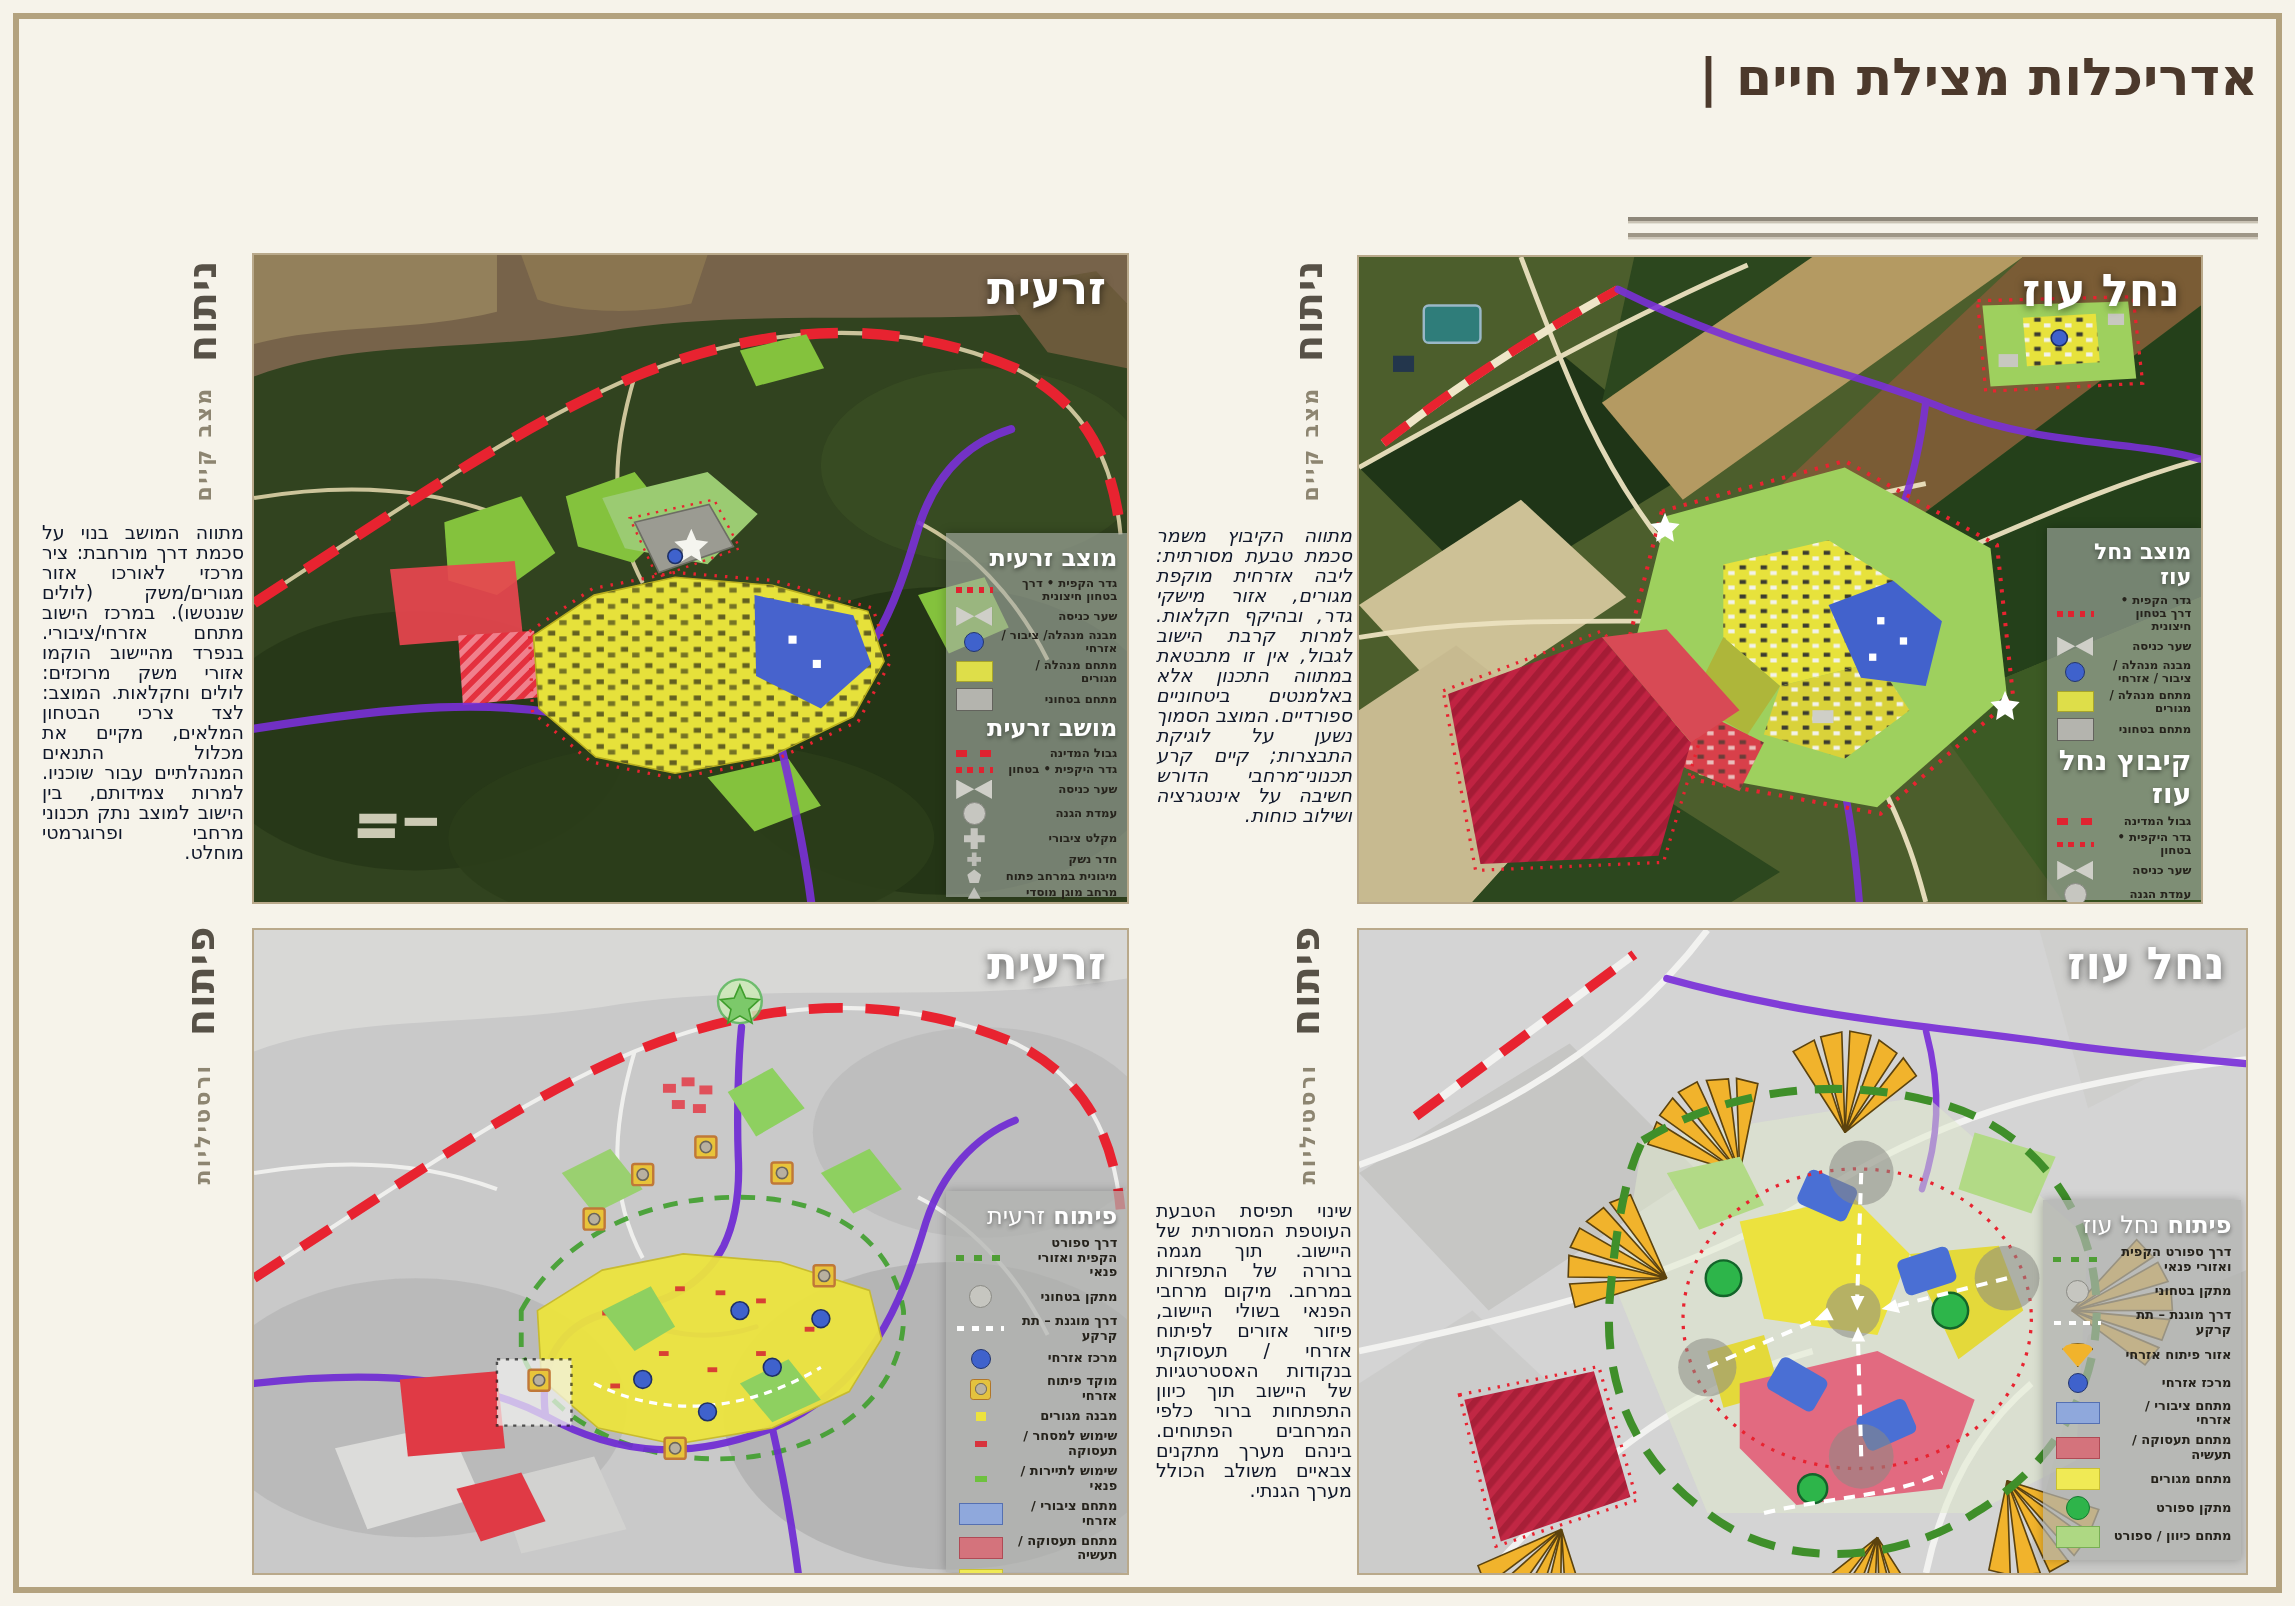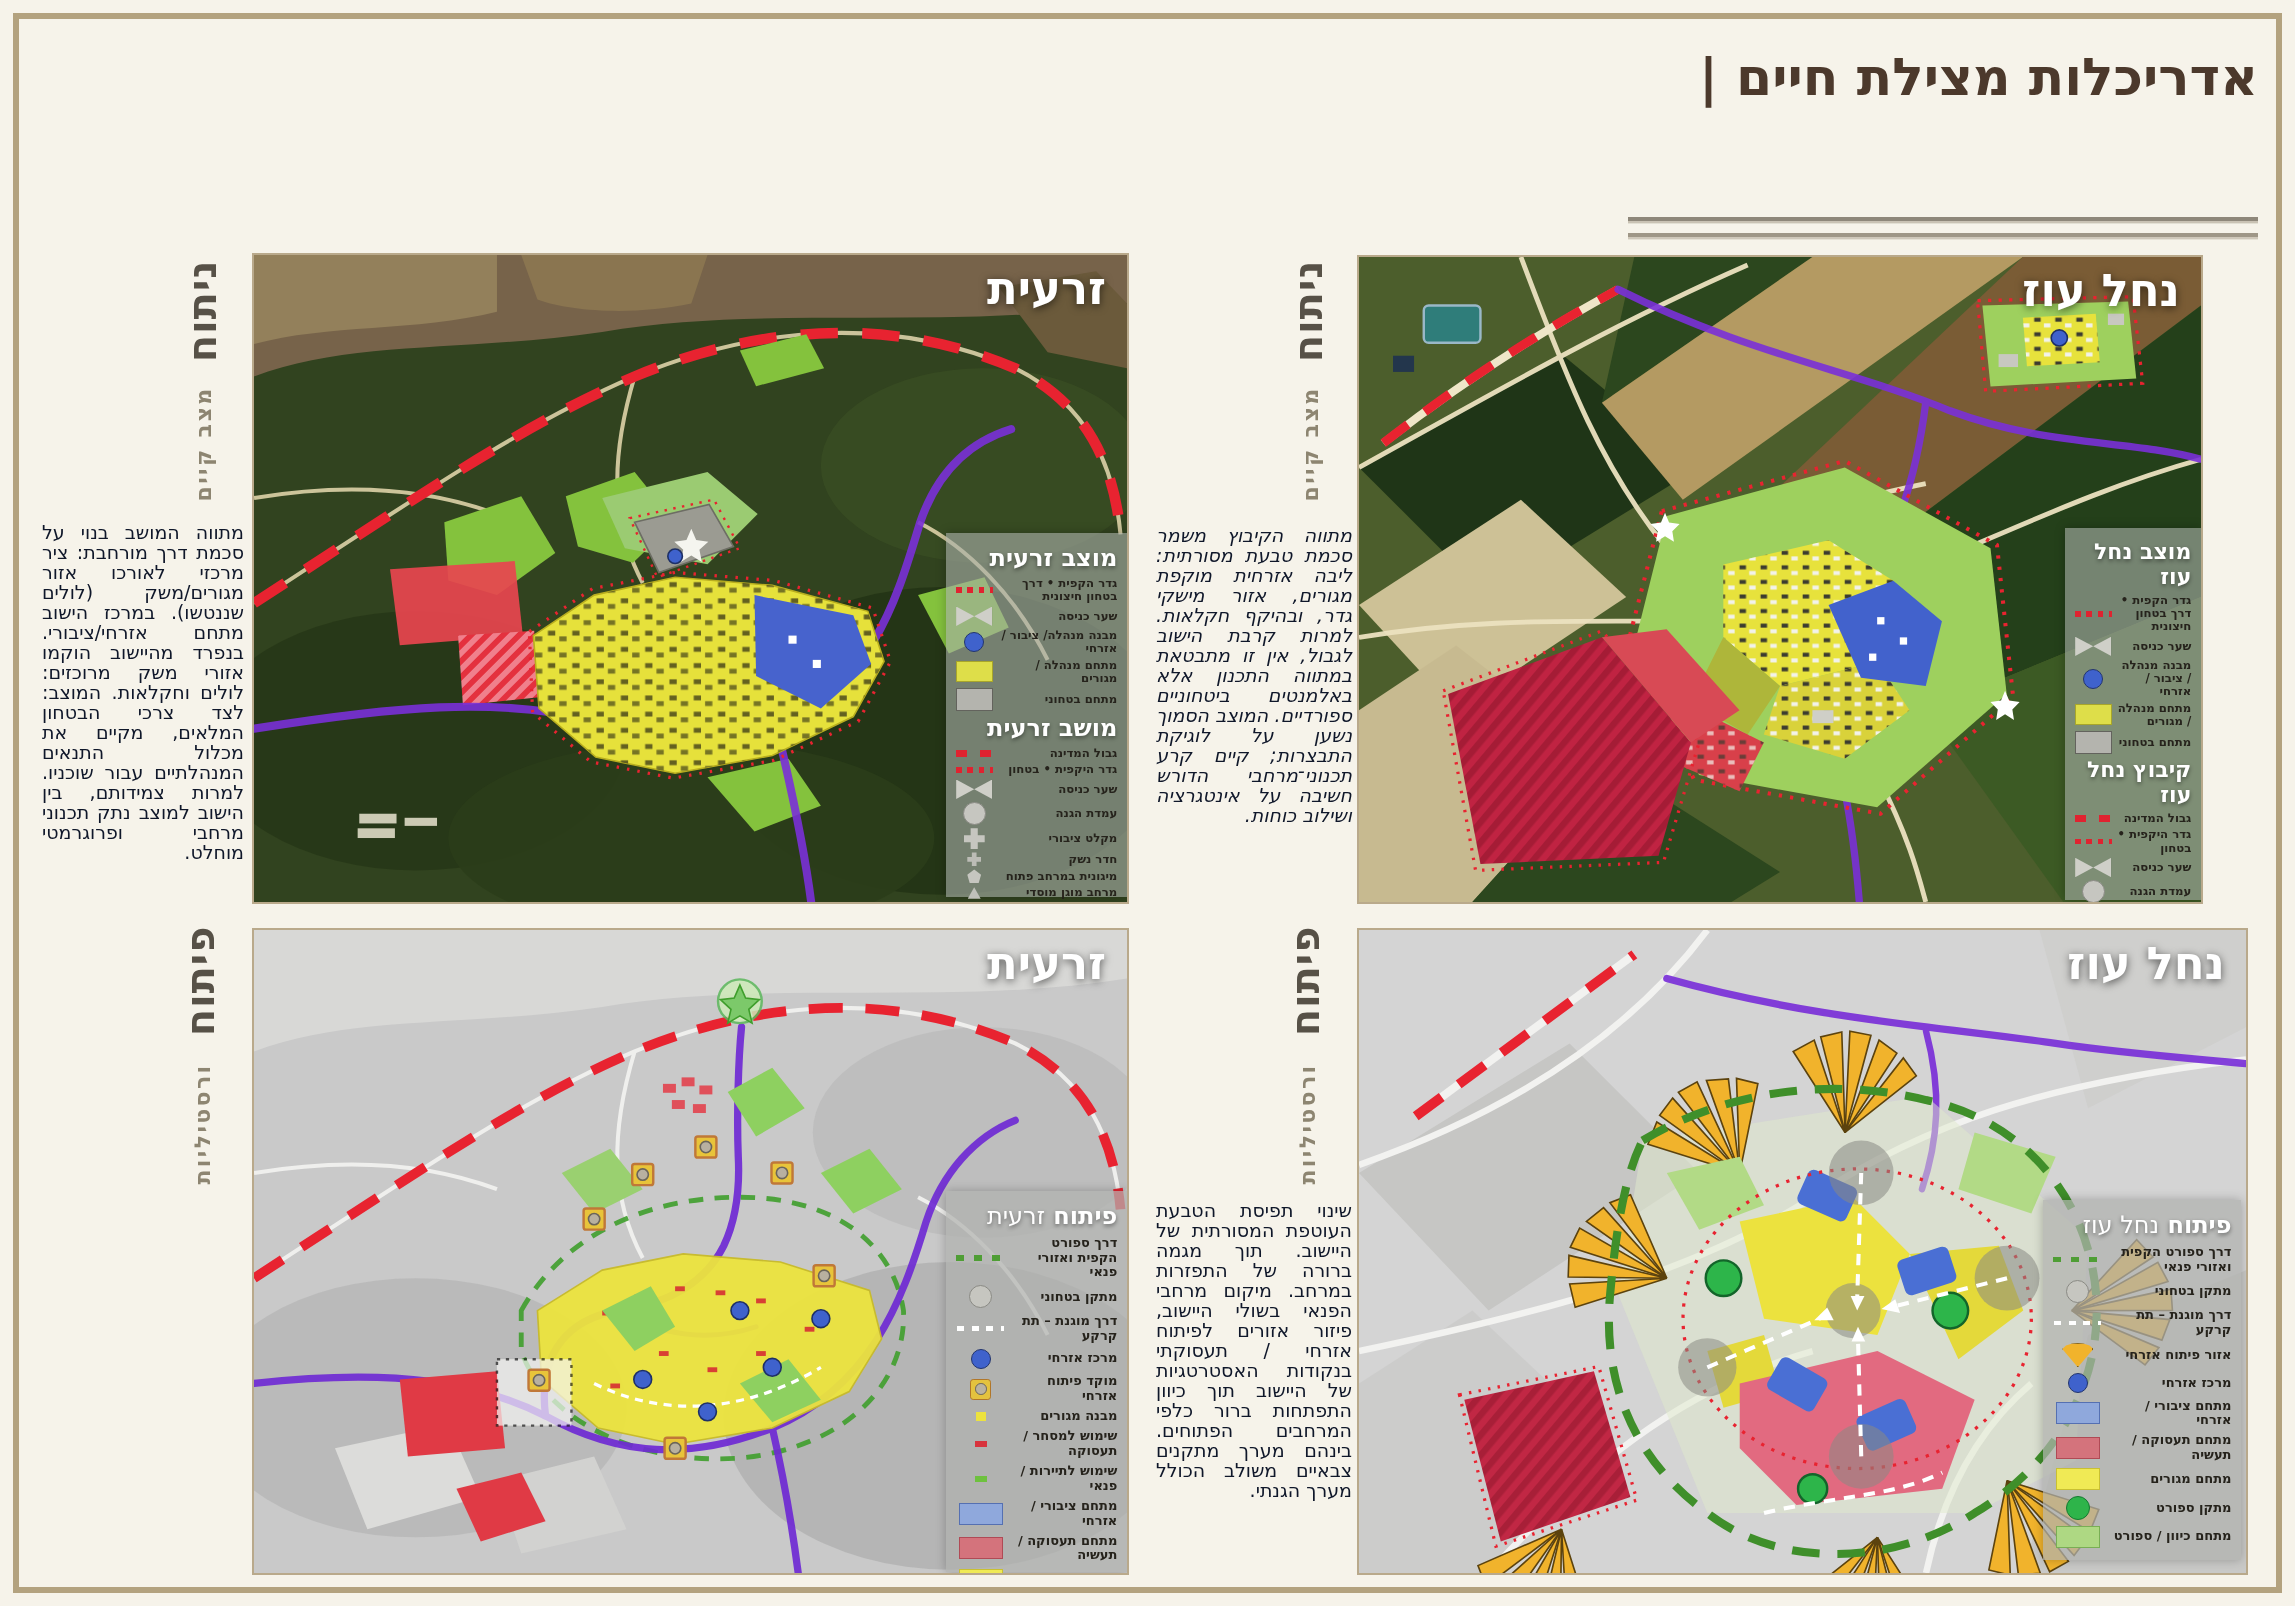--- a/index.html
+++ b/index.html
@@ -293,21 +293,21 @@
         <polygon points="770,60 950,55 960,150 780,160" fill="#9ed05e"></polygon>
         <polygon points="764,54 956,49 968,156 774,166" fill="none" stroke="#e82330" stroke-width="4" stroke-dasharray="4 9"></polygon>
         <polygon points="820,75 910,70 915,130 825,135" fill="#e7e23c"></polygon>
         <polygon points="820,75 910,70 915,130 825,135" fill="url(#m2b)"></polygon>
         <circle cx="865" cy="100" r="10" fill="#3f62cc" stroke="#1e3066" stroke-width="2"></circle>
         <rect x="790" y="120" width="24" height="16" fill="#c8c8c0"></rect>
           <rect x="925" y="70" width="20" height="14" fill="#c8c8c0"></rect>
       </g>
     </svg>
     <div class="map-title">נחל עוז</div>
-    <div class="leg narrow" style="right:0;top:271px;width:136px;height:372px;">
+    <div class="leg narrow" style="right:0;top:271px;width:154px;height:372px;">
       <div class="leg-h" style="font-size:22px;">מוצב נחל עוז</div>
       <div class="lrow">
           <span class="llab">גדר הקפית • דרך בטחון חיצונית</span>
           <span class="symw">
             <span class="sym-red-dotted"></span>
           </span>
         </div>
       <div class="lrow">
           <span class="llab">שער כניסה</span>
           <span class="symw">
@@ -325,21 +325,21 @@
           <span class="symw">
             <span class="sym-rect-yellow"></span>
           </span>
         </div>
       <div class="lrow">
           <span class="llab">מתחם בטחוני</span>
           <span class="symw">
             <span class="sym-rect-gray"></span>
           </span>
         </div>
-      <div class="leg-h" style="font-size:22px;">קיבוץ נחל עוז</div>
+      <div class="leg-h" style="font-size:28px;">קיבוץ נחל עוז</div>
       <div class="lrow">
           <span class="llab">גבול המדינה</span>
           <span class="symw">
             <span class="sym-red-dashes"></span>
           </span>
         </div>
       <div class="lrow">
           <span class="llab">גדר היקפית • בטחון</span>
           <span class="symw">
             <span class="sym-red-dotted"></span>

